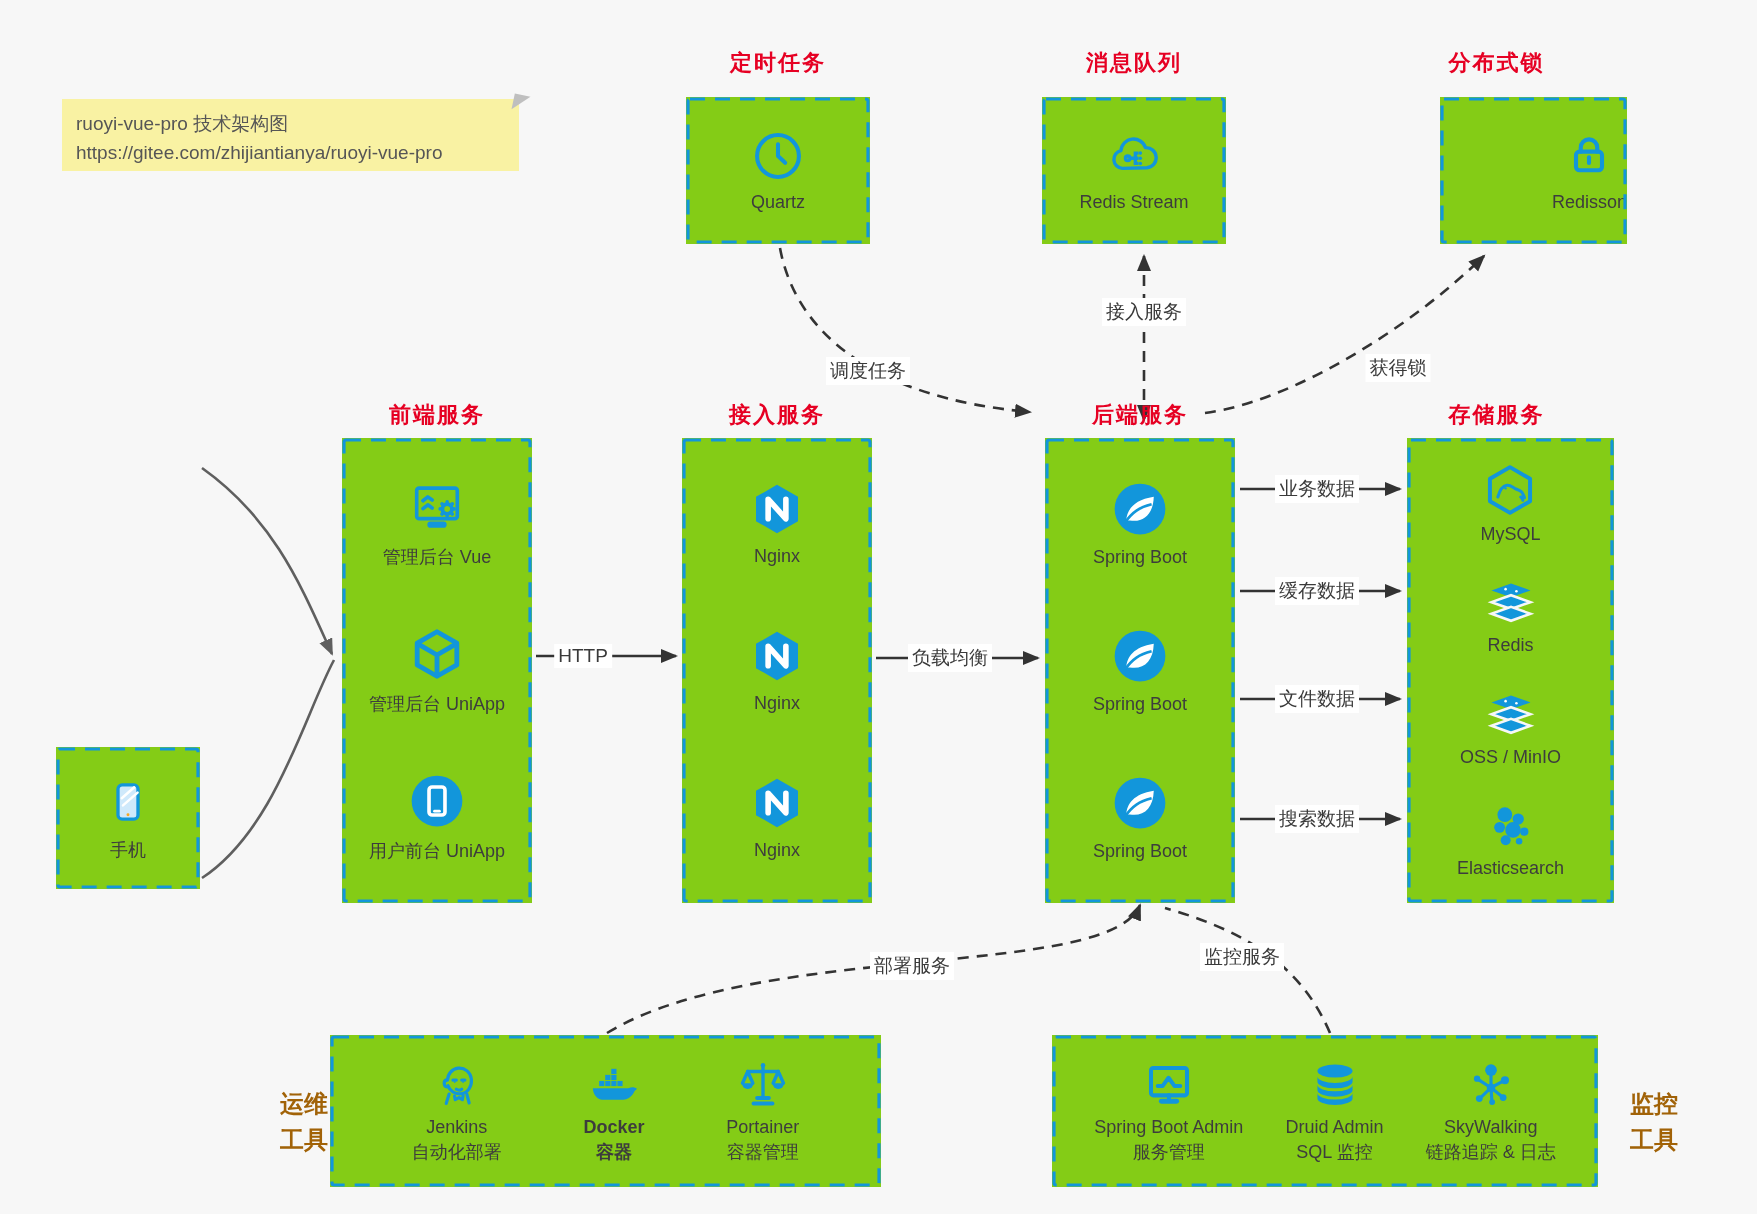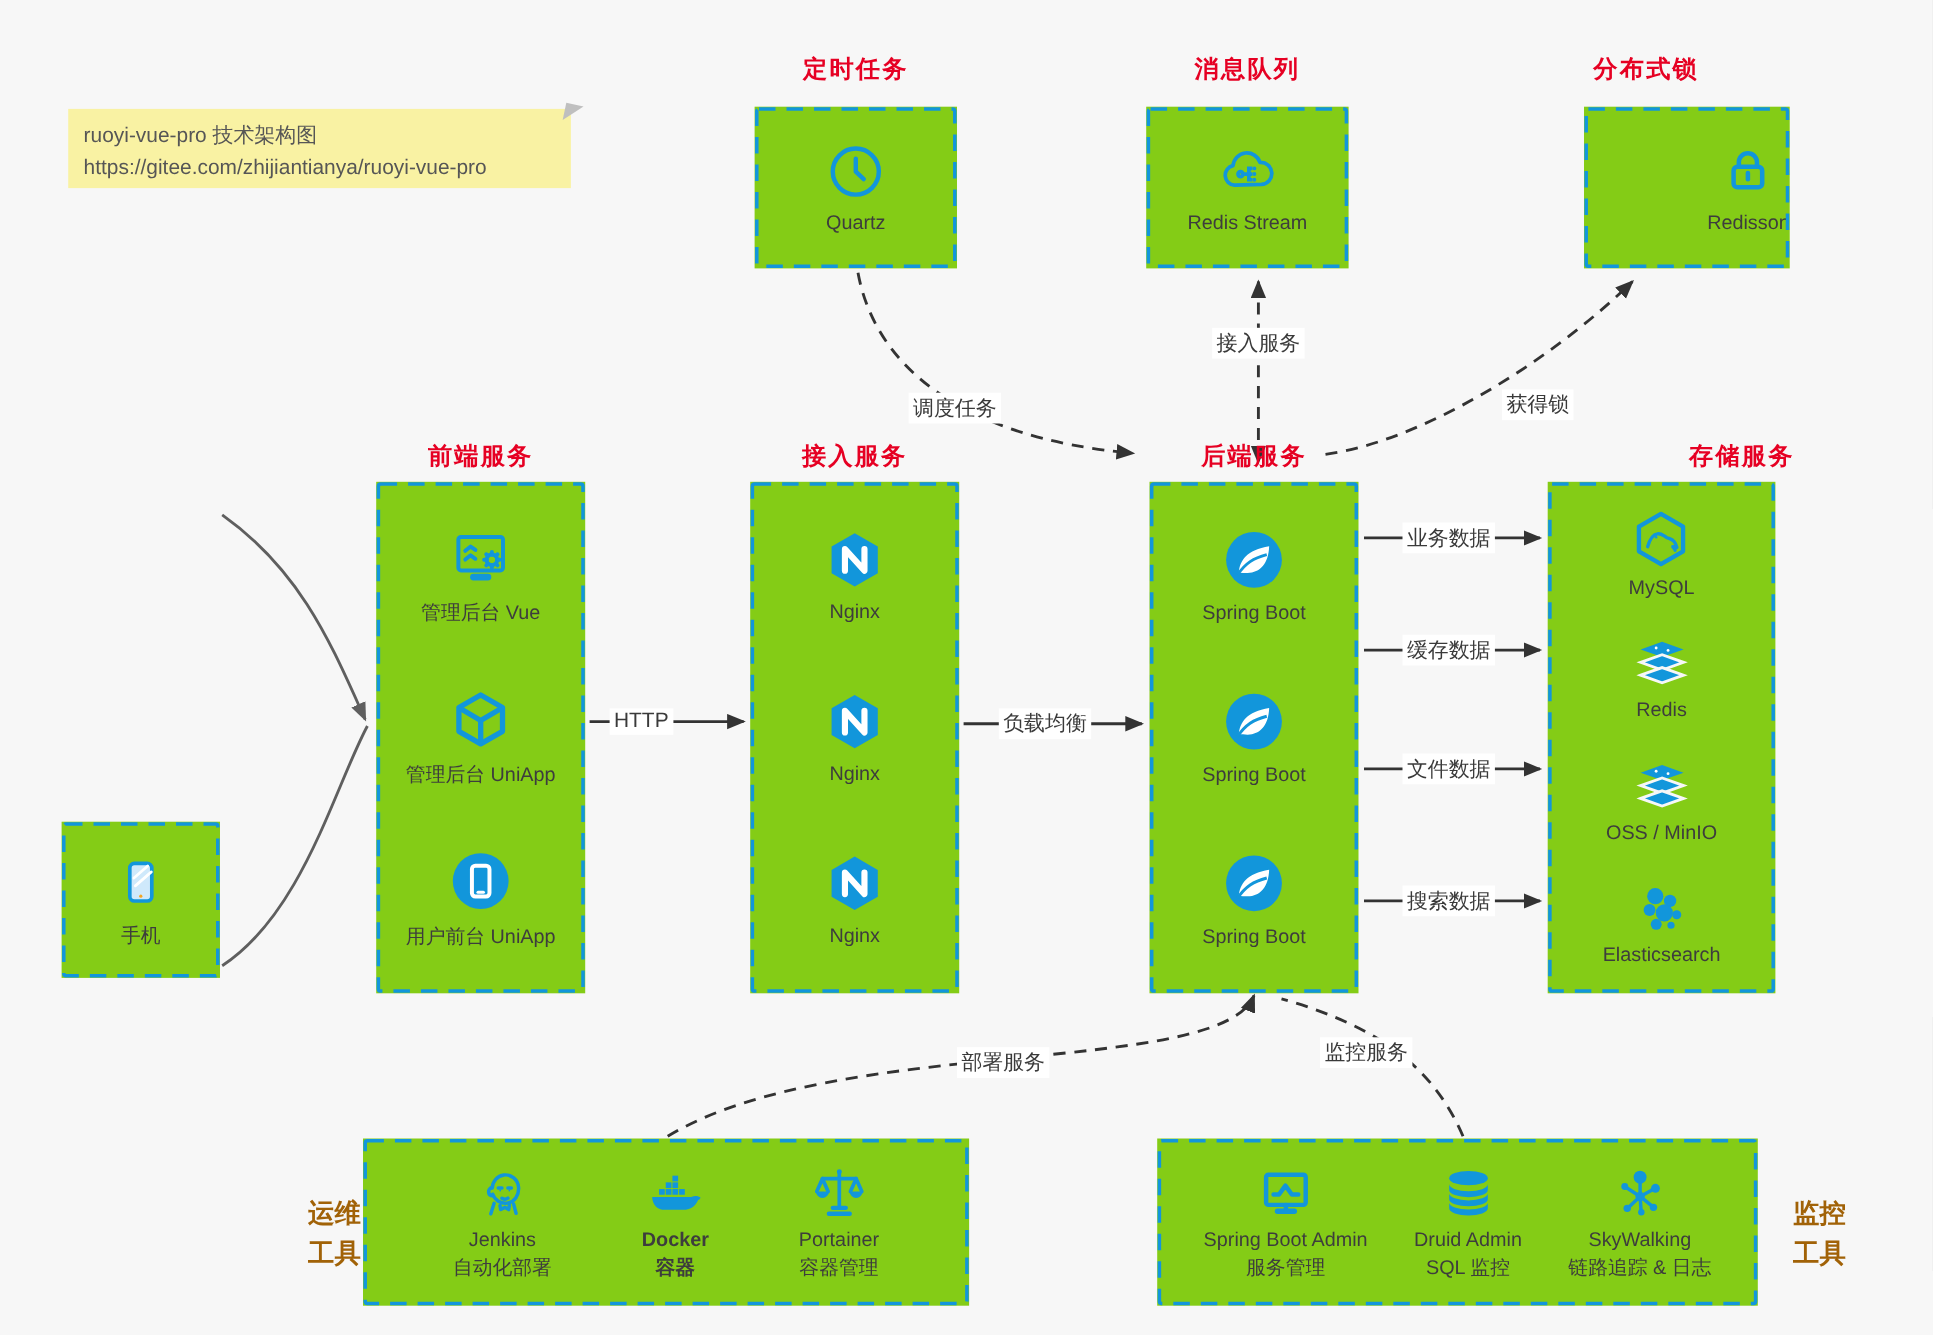--- a/index.html
+++ b/index.html
@@ -77,21 +77,21 @@
     <div>https://gitee.com/zhijiantianya/ruoyi-vue-pro</div>
     <div class="note-fold"></div>
   </div>
 
   <div class="gtitle" style="left:686px;top:48px;width:184px;">定时任务</div>
   <div class="gtitle" style="left:1042px;top:48px;width:184px;">消息队列</div>
   <div class="gtitle" style="left:1403px;top:48px;width:187px;">分布式锁</div>
   <div class="gtitle" style="left:342px;top:400px;width:190px;">前端服务</div>
   <div class="gtitle" style="left:682px;top:400px;width:190px;">接入服务</div>
   <div class="gtitle" style="left:1045px;top:400px;width:190px;">后端服务</div>
-  <div class="gtitle" style="left:1480px;top:400px;width:207px;">存储服务</div>
+  <div class="gtitle" style="left:1393px;top:400px;width:207px;">存储服务</div>
   <div class="sidelabel" style="left:268px;top:1086px;width:60px;">
     <div>运维</div>
     <div>工具</div>
   </div>
   <div class="sidelabel" style="left:1618px;top:1086px;width:60px;">
     <div>监控</div>
     <div>工具</div>
   </div>
 
   <div class="gbox dashed center1" style="left:686px;top:97px;width:184px;height:147px;">

